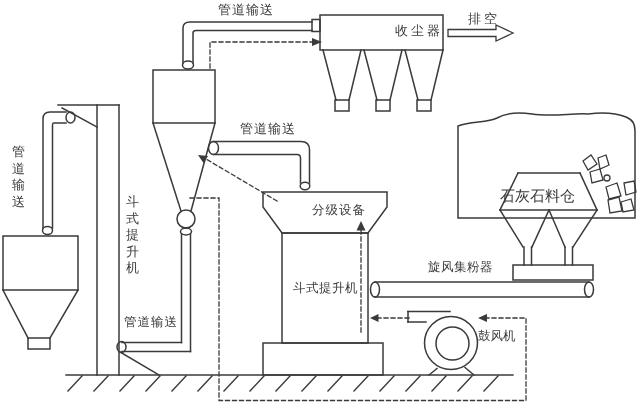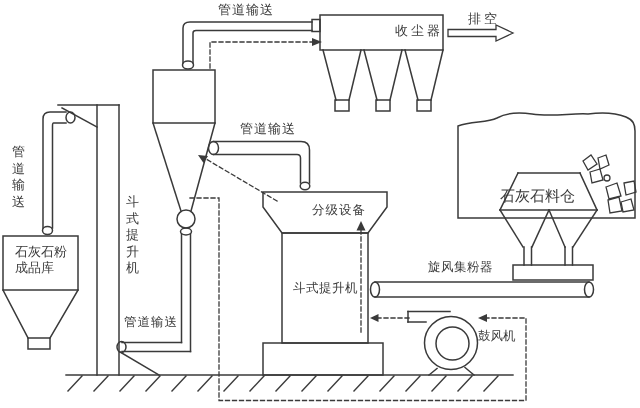--- a/index.html
+++ b/index.html
@@ -212,21 +212,20 @@
   <div class="lbl" style="left:240px;top:121px;font-size:13px;">管道输送</div>
 
   <div class="lbl center" style="left:489px;top:139px;width:86px;font-size:15px;letter-spacing:0;margin-top:48px;">石灰石料仓</div>
 
   <div class="lbl vtext" style="left:12px;top:144px;font-size:13px;">管道输送</div>
 
   <div class="lbl vtext" style="left:124px;top:194px;font-size:13px;text-align:right;">斗式提升机</div>
 
   <div class="lbl center" style="left:284px;top:203px;width:82px;font-size:12.5px;">分级设备</div>
 
-  <div class="lbl wrap" style="left:15px;top:244px;width:62px;font-size:13px;line-height:1.2;letter-spacing:0;">石灰石粉成品库</div>
 
   <div class="lbl" style="left:428px;top:260px;font-size:12.5px;letter-spacing:0.5px;">旋风集粉器</div>
 
   <div class="lbl" style="left:293px;top:281px;font-size:12.5px;letter-spacing:0.5px;">斗式提升机</div>
 
   <div class="lbl" style="left:124px;top:315px;font-size:12.5px;">管道输送</div>
 
   <div class="lbl" style="left:478px;top:329px;font-size:12.5px;letter-spacing:0;">鼓风机</div>
 </div>
 

